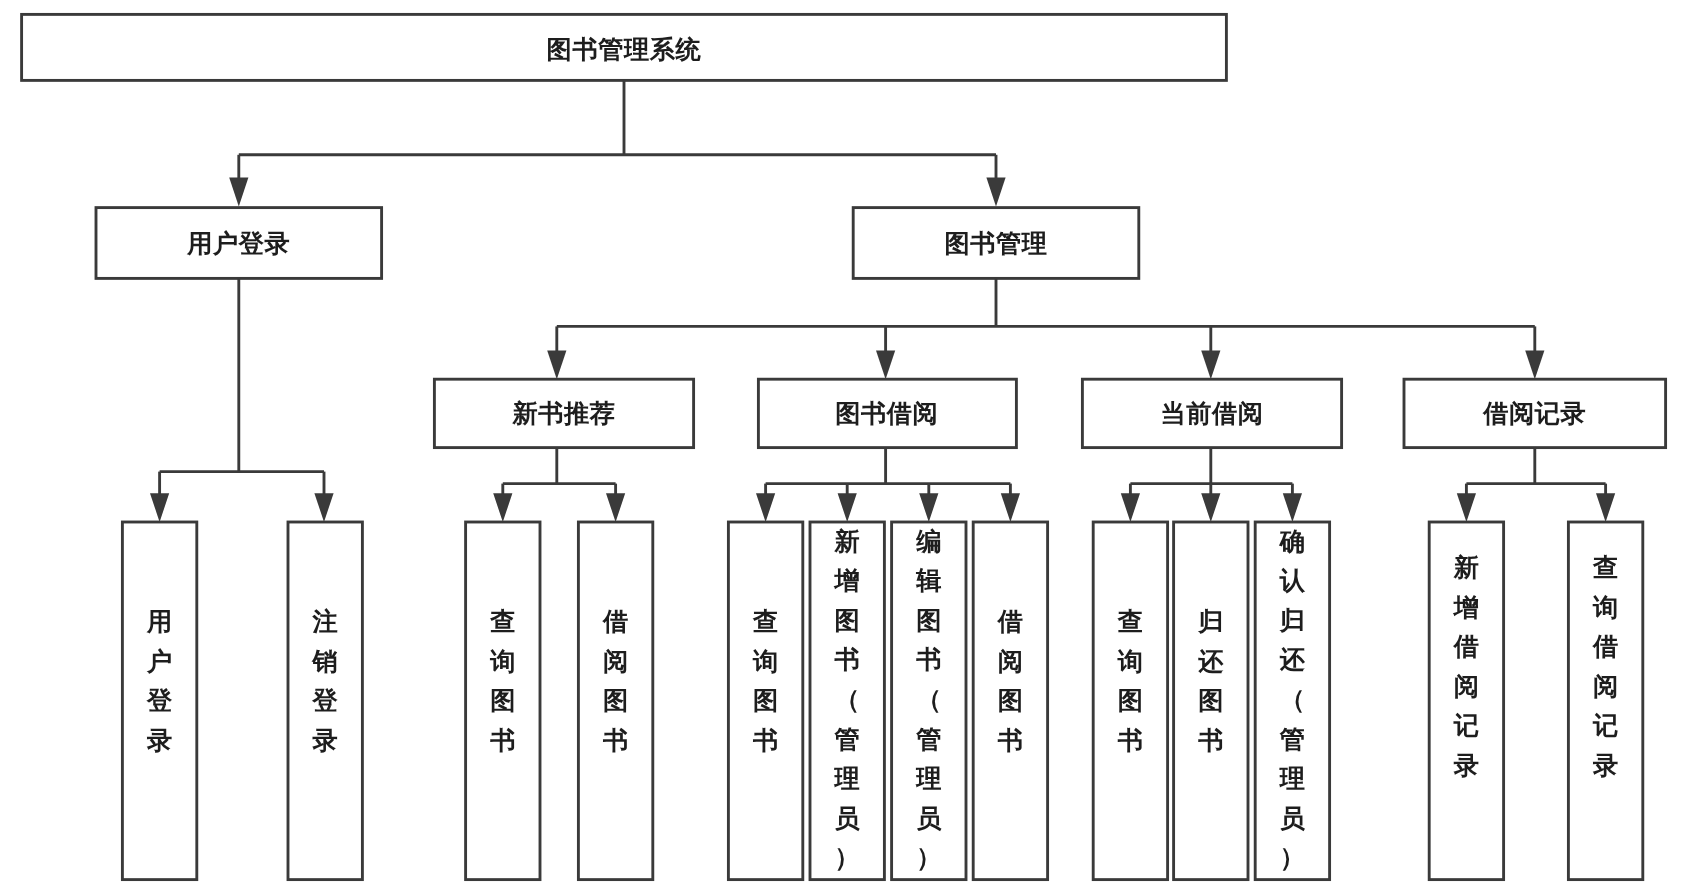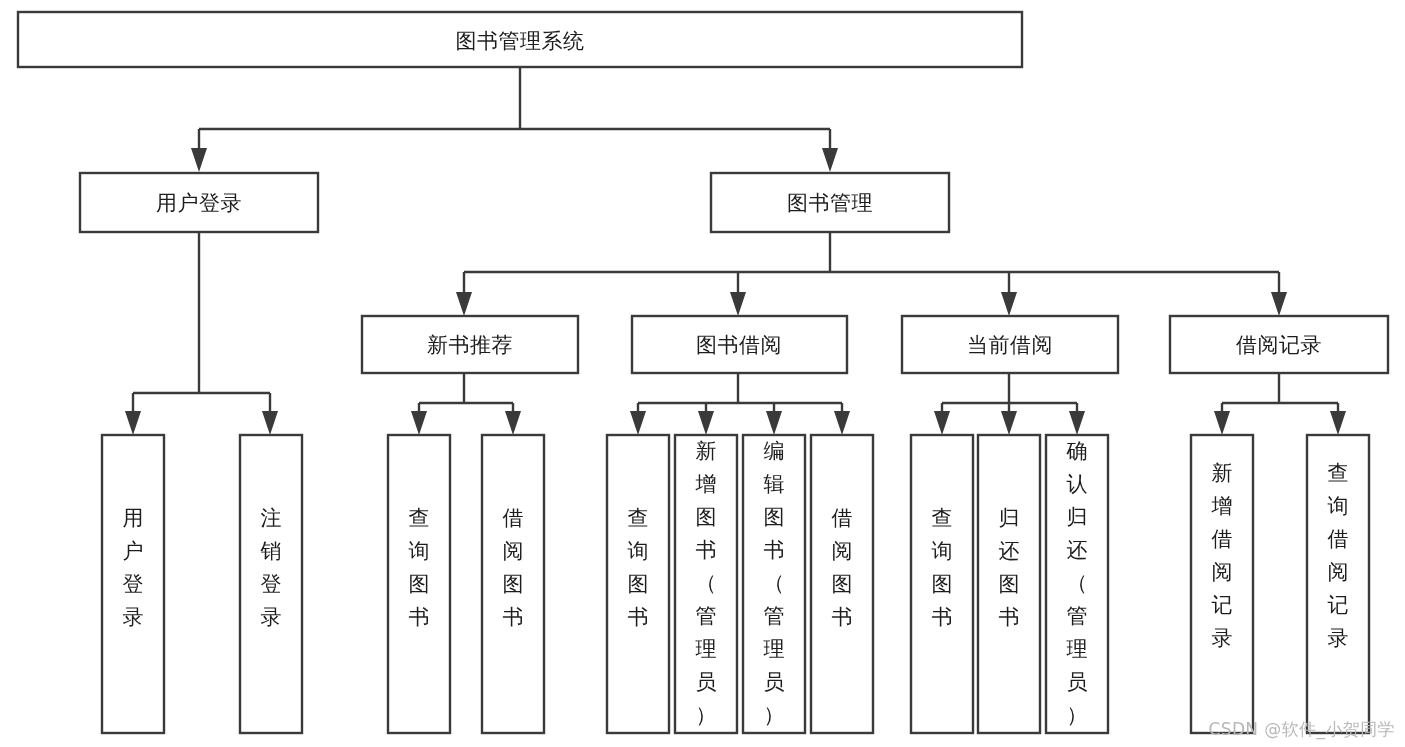--- a/index.html
+++ b/index.html
@@ -12,20 +12,21 @@
     height: 747px;
     font-family: "DejaVu Sans", "Liberation Sans", sans-serif;
     overflow: hidden;
     position: relative;
   }
   #diagram-root {
     position: relative;
     width: 1405px;
     height: 747px;
     background: #ffffff;
+    font-weight: bold;
   }
   svg.diagram-svg {
     position: absolute;
     left: 0;
     top: 0;
     width: 1405px;
     height: 747px;
     display: block;
   }
   .node-box {
@@ -245,14 +246,13 @@
       <text class="node-label-v" x="1222" y="480"><tspan x="1222" y="480">新</tspan><tspan x="1222" y="513">增</tspan><tspan x="1222" y="546">借</tspan><tspan x="1222" y="579">阅</tspan><tspan x="1222" y="612">记</tspan><tspan x="1222" y="645">录</tspan></text>
     </g>
 
     <g>
       <rect class="node-box" x="1307" y="435" width="62" height="298"></rect>
       <text class="node-label-v" x="1338" y="480"><tspan x="1338" y="480">查</tspan><tspan x="1338" y="513">询</tspan><tspan x="1338" y="546">借</tspan><tspan x="1338" y="579">阅</tspan><tspan x="1338" y="612">记</tspan><tspan x="1338" y="645">录</tspan></text>
     </g>
 
   </svg>
 
-  <div class="watermark-text">CSDN @软件_小贺同学</div>
 </div>
 
 </body></html>

